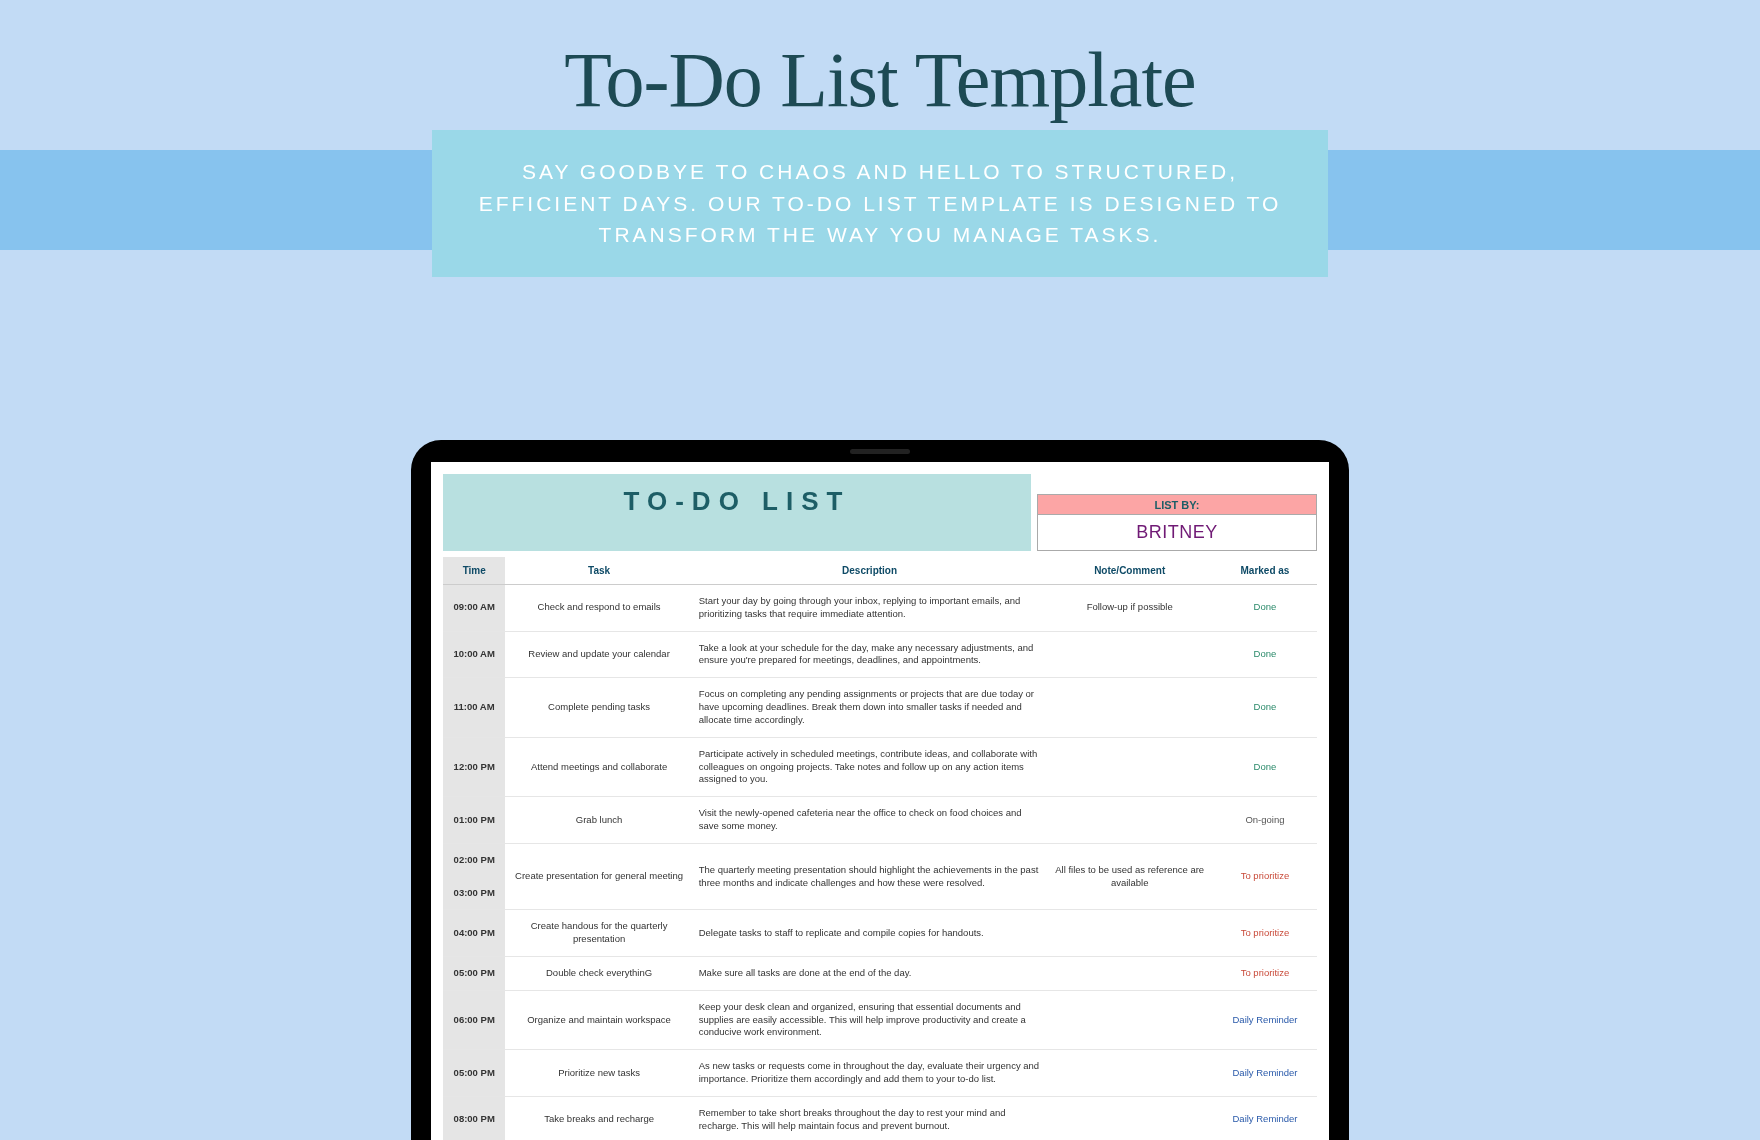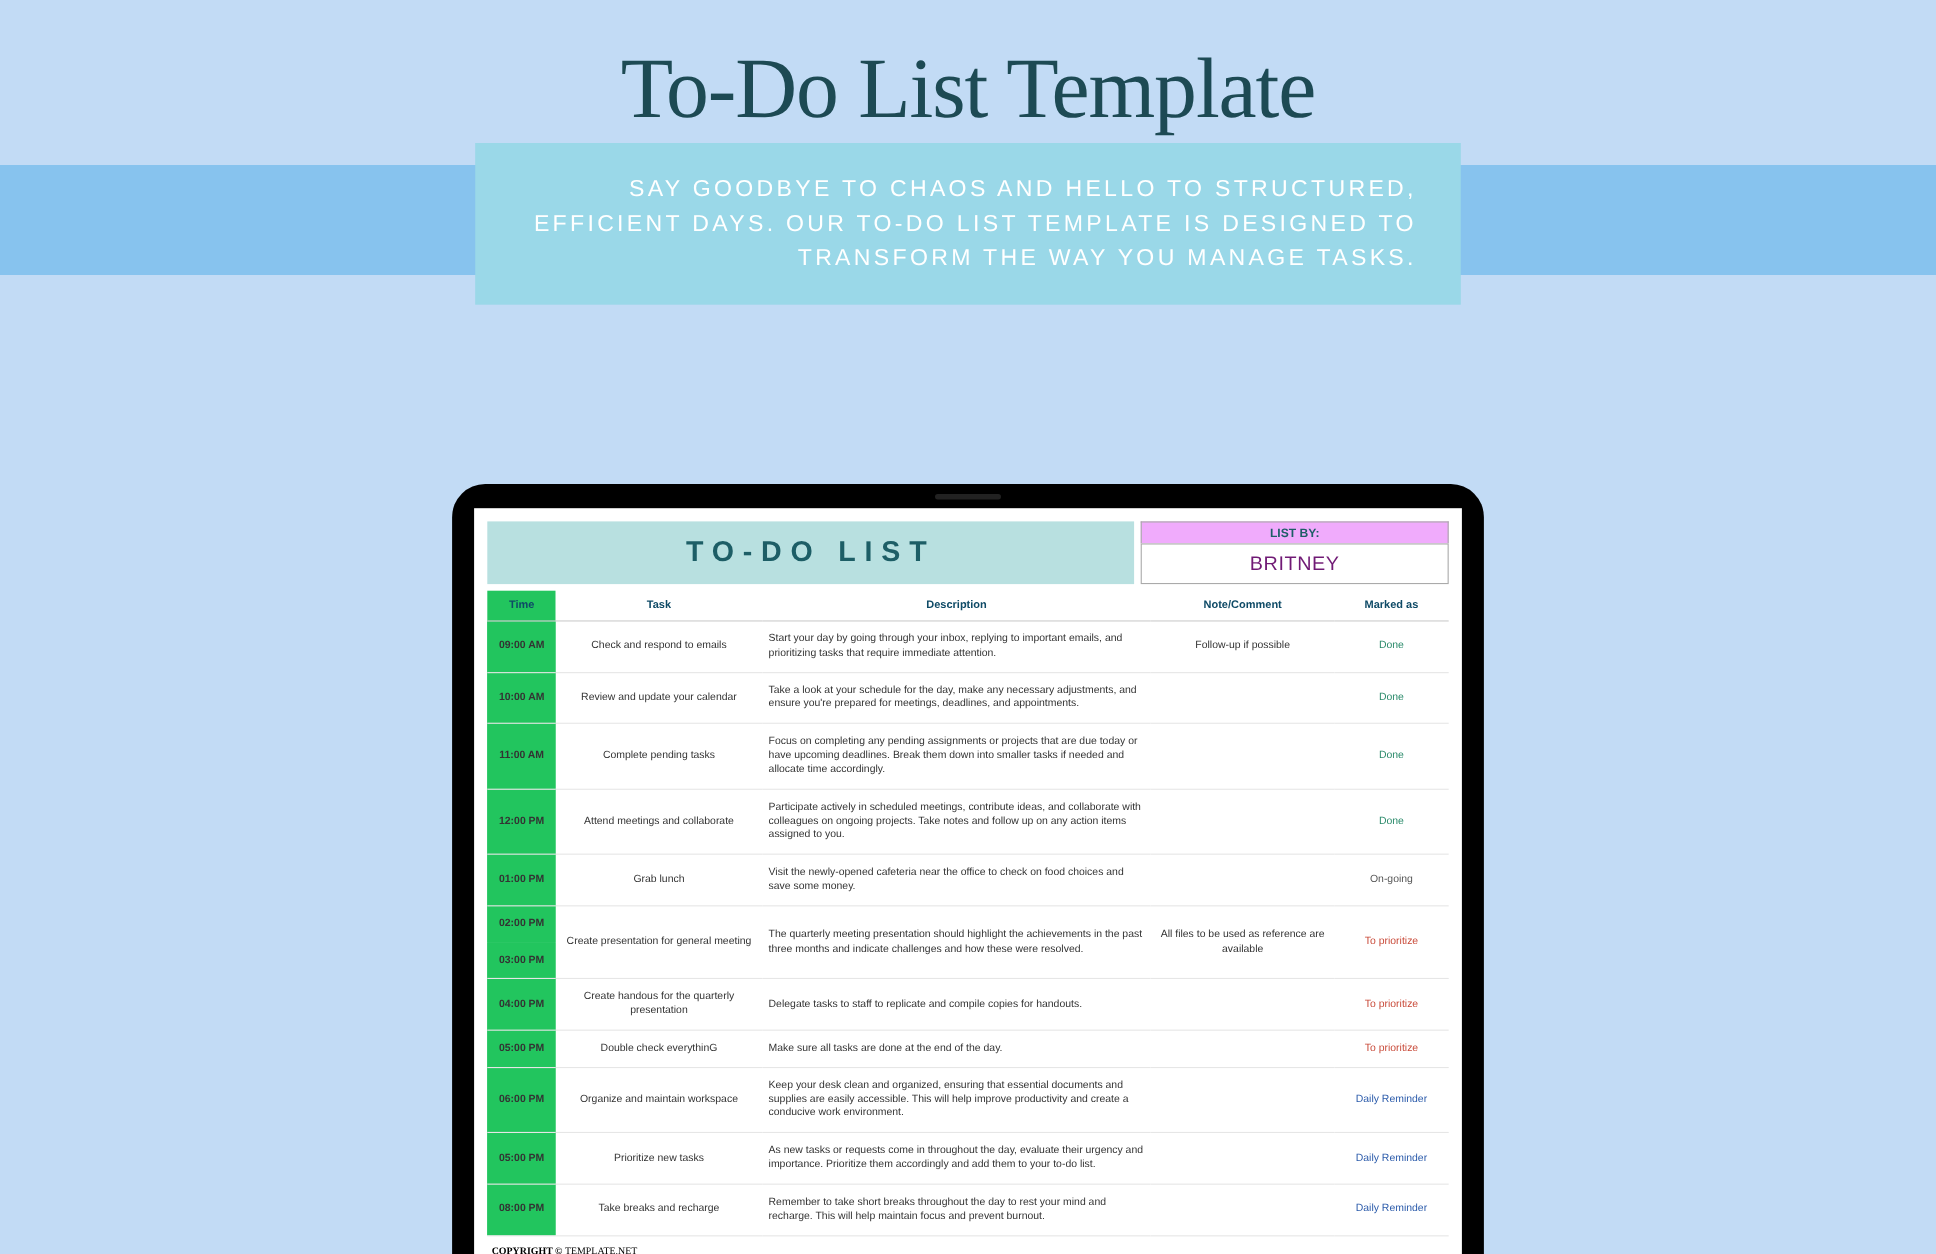--- a/index.html
+++ b/index.html
@@ -29,21 +29,21 @@
   background: #87c3ee;
 }
 .subtitle-box {
   position: absolute;
   top: 130px;
   left: 50%;
   transform: translateX(-50%);
   width: 896px;
   background: #9ad8e8;
   padding: 26px 40px;
-  text-align: right;
+  text-align: center;
 }
 .subtitle-box p {
   color: #fff;
   font-size: 21px;
   letter-spacing: 3px;
   line-height: 1.5;
   font-weight: 400;
 }
 .tablet {
   position: absolute;
@@ -86,28 +86,29 @@
   letter-spacing: 8px;
   text-align: center;
   padding: 12px 0;
 }
 .listby-col {
   width: 280px;
   display: flex;
   flex-direction: column;
 }
 .listby-header {
-  background: #f0abfc;
+  background: #fca5a5;
   color: #1d5e66;
   font-size: 11px;
   font-weight: 700;
   text-align: center;
   padding: 4px 0 3px 0;
   border: 1px solid #aaa;
   border-bottom: none;
+  margin-top: 20px;
 }
 .listby-value {
   background: #fff;
   color: #701a75;
   font-size: 18px;
   font-weight: 400;
   text-align: center;
   padding: 7px 0;
   border: 1px solid #aaa;
   letter-spacing: 0.5px;
@@ -127,21 +128,21 @@
 }
 thead th:nth-child(3) { text-align: center; padding-left: 4px; }
 tbody td {
   font-size: 9.5px;
   color: #333;
   padding: 10px 6px;
   border-bottom: 1px solid #e6e6e6;
   vertical-align: middle;
   line-height: 1.35;
 }
-.col-time { width: 60px; text-align: center; font-weight: 700; background: #22c55e; }
+.col-time { width: 60px; text-align: center; font-weight: 700; background: #e5e5e5; }
 .col-task { width: 180px; text-align: center; }
 .col-desc { width: 340px; text-align: left; margin-left: 12px; }
 .col-note { width: 160px; text-align: center; }
 .col-status { width: 100px; text-align: center; font-size: 9.5px; }
 .status-done { color: #2a8a6a; }
 .status-ongoing { color: #555; }
 .status-prio { color: #c94b3a; }
 .status-reminder { color: #2a5aaa; }
 .copyright {
   font-size: 9px;

